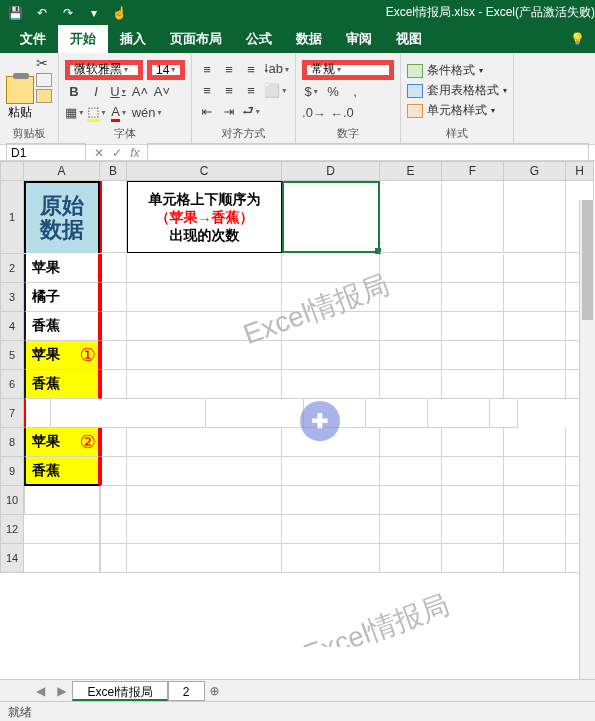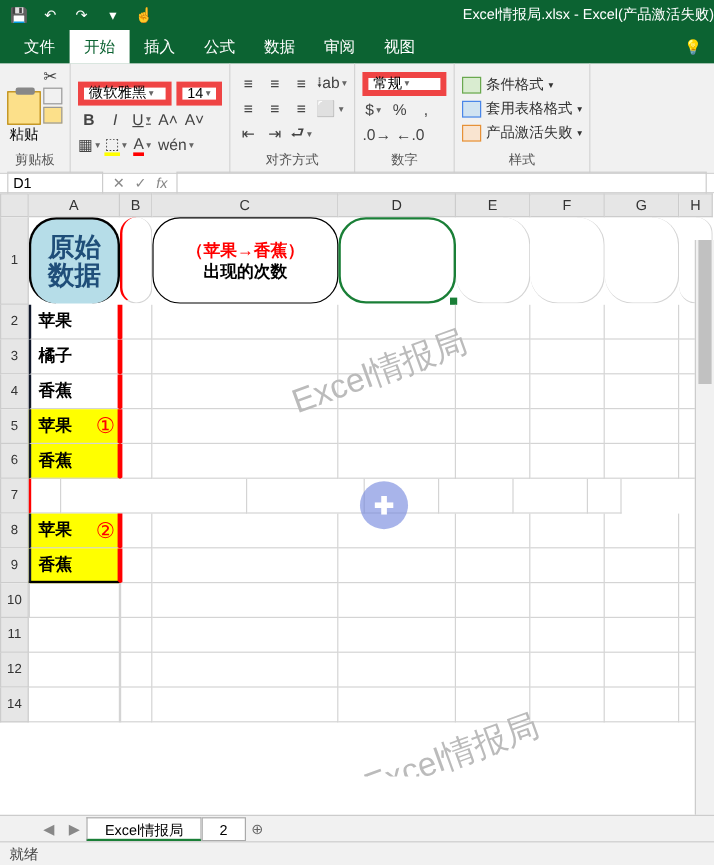--- a/index.html
+++ b/index.html
@@ -2,21 +2,21 @@
 <html><head>
 <meta charset="utf-8">
 <style>
 * { box-sizing: border-box; margin: 0; padding: 0; font-family: "Microsoft YaHei", sans-serif; }
 body { width: 595px; height: 721px; background: #fff; font-size: 12px; overflow: hidden; position: relative; }
 
 .qat { height: 25px; background: #0c6332; display: flex; align-items: center; padding-left: 8px; gap: 10px; color: #fff; }
 .qat .icon { width: 16px; height: 16px; display: inline-flex; align-items: center; justify-content: center; cursor: pointer; }
 .qat .title { flex: 1; text-align: right; font-size: 12px; }
 
-.ribbon-tabs { height: 28px; background: #0c6332; display: flex; align-items: stretch; color: #fff; padding-left: 8px; }
+.ribbon-tabs { height: 28px; background: #0c6332; display: flex; align-items: stretch; color: #fff; padding-left: 8px; font-weight: bold; }
 .ribbon-tabs .tab { padding: 0 12px; display: flex; align-items: center; font-size: 13px; cursor: pointer; }
 .ribbon-tabs .tab.active { background: #fff; color: #0c6332; }
 .ribbon-tabs .spacer { flex: 1; }
 .ribbon-tabs .bulb { padding: 0 10px; display:flex; align-items:center; }
 
 .ribbon { height: 92px; background: #f1f1f1; border-bottom: 1px solid #d4d4d4; display: flex; }
 .group { border-right: 1px solid #d4d4d4; padding: 2px 6px; display: flex; flex-direction: column; justify-content: space-between; }
 .group-label { text-align: center; font-size: 11px; color: #555; padding-bottom: 1px;}
 .group-body { flex:1; display:flex; flex-direction:column; justify-content:center; gap:3px; }
 .row { display: flex; align-items: center; gap: 4px; }
@@ -42,21 +42,21 @@
 .corner { width: 24px; border: 1px solid #ccc; background: #e6e6e6; }
 .ch { border: 1px solid #ccc; border-left:none; background: #e6e6e6; text-align: center; font-size: 12px; line-height: 18px; color: #333; }
 .ch.A { width: 76px; } .ch.B { width: 27px; } .ch.C { width: 155px; } .ch.D { width: 98px; }
 .ch.E, .ch.F, .ch.G { width: 62px; } .ch.H { width: 28px; }
 
 .rows { }
 .gr { display: flex; }
 .rh { width: 24px; border: 1px solid #ccc; border-top:none; background: #e6e6e6; text-align: center; font-size: 11px; line-height: 28px; color: #333; }
 .cell { border: 1px solid #d4d4d4; border-top:none; border-left:none; height: 29px; display:flex; align-items:center; justify-content:center; font-size: 14px; font-weight: bold; position:relative;}
 .cA { width:76px; } .cB { width:27px; border-left:2px solid red;} .cC { width:155px; } .cD { width:98px;} .cE,.cF,.cG{width:62px;} .cH{width:28px;}
-.r1 .rh { line-height: 72px; } .r1 .cell { height:72px;border-radius:23px; }
+.r1 .rh { line-height: 72px; } .r1 .cell { height:72px; }
 .hdr-orig { background:#b6dde8; color:#1f4e79; font-size:22px; border:2px solid #000; border-bottom:none; display:flex; flex-direction:column; line-height:1.1;}
 .data-a { border-left:2px solid #0f172a; border-right:2px solid red; justify-content:flex-start; padding-left:6px;}
 .data-a.bb { border-bottom:2px solid #000;}
 .yl { background: #ffff00; }
 .circ { position:absolute; right:2px; color:red; font-size:18px; font-weight:normal;}
 .c-box { border:1.5px solid #000; text-align:center; font-size:14px; line-height:1.3; flex-direction:column;}
 .c-box .l2{ color:red;}
 .sel-cell { border:2px solid #1a7f37 !important; }
 .fill-handle { position:absolute; right:-3px; bottom:-3px; width:6px; height:6px; background:#1a7f37;}
 
@@ -86,20 +86,21 @@
   <span class="icon">↷</span>
   <span class="icon">▾</span>
   <span class="icon">☝</span>
   <span class="title">Excel情报局.xlsx - Excel(产品激活失败)</span>
 </div>
 
 <div class="ribbon-tabs">
   <div class="tab">文件</div>
   <div class="tab active">开始</div>
   <div class="tab">插入</div>
+  <div class="tab">页面布局</div>
   <div class="tab">公式</div>
   <div class="tab">数据</div>
   <div class="tab">审阅</div>
   <div class="tab">视图</div>
   <div class="spacer"></div>
   <div class="bulb">💡</div>
 </div>
 
 <div class="ribbon">
   <div class="group" style="flex-direction:column;">
@@ -134,20 +135,21 @@
       <span class="btn-small dd">▦</span>
       <span class="btn-small dd">
             <span style="border-bottom:3px solid #ffff00;">⬚</span>
           </span>
       <span class="btn-small dd">
             <span style="border-bottom:3px solid red;">A</span>
           </span>
       <span class="btn-small dd">wén</span>
     </div>
     </div>
+    <div class="group-label">字体</div>
   </div>
 
   <div class="group">
     <div class="group-body">
     <div class="row">
       <span class="btn-small">≡</span>
       <span class="btn-small">≡</span>
       <span class="btn-small">≡</span>
       <span class="btn-small dd">⭭ab</span>
     </div>
@@ -162,21 +164,21 @@
       <span class="btn-small">⇥</span>
       <span class="btn-small dd">⮐</span>
     </div>
     </div>
     <div class="group-label">对齐方式</div>
   </div>
 
   <div class="group">
     <div class="group-body">
     <div class="row">
-          <div class="sel dd" style="width:70px;">常规</div>
+          <div class="sel dd" style="width:92px;">常规</div>
         </div>
     <div class="row">
       <span class="btn-small dd">$</span>
       <span class="btn-small">%</span>
       <span class="btn-small">,</span>
     </div>
     <div class="row">
       <span class="btn-small">.0→</span>
       <span class="btn-small">←.0</span>
     </div>
@@ -191,21 +193,21 @@
           <span>条件格式</span>
           <span style="font-size:8px;">▾</span>
         </div>
     <div class="cond-row">
           <div class="ci" style="background:#d0e3f1;border-color:#4a86e8;"></div>
           <span>套用表格格式</span>
           <span style="font-size:8px;">▾</span>
         </div>
     <div class="cond-row">
           <div class="ci" style="background:#f9e4d0;border-color:#e69138;"></div>
-          <span>产品激活失败</span>
+          <span>单元格样式</span>
           <span style="font-size:8px;">▾</span>
         </div>
     </div>
     <div class="group-label">样式</div>
   </div>
 </div>
 
 <div class="namebox-row">
   <div class="namebox">D1</div>
   <div class="fx-icons">
@@ -230,20 +232,21 @@
   </div>
   <div class="rows">
     <div class="gr r1">
       <div class="rh">1</div>
       <div class="cell cA hdr-orig">
           <span>原始</span>
           <span>数据</span>
         </div>
       <div class="cell cB"></div>
       <div class="cell cC c-box">
+          <span>单元格上下顺序为</span>
           <span class="l2">（苹果→香蕉）</span>
           <span>出现的次数</span>
         </div>
       <div class="cell cD sel-cell">
           <div class="fill-handle"></div>
         </div>
       <div class="cell cE"></div>
       <div class="cell cF"></div>
       <div class="cell cG"></div>
       <div class="cell cH"></div>
@@ -339,31 +342,20 @@
         <div class="cell cD"></div>
         <div class="cell cE"></div>
         <div class="cell cF"></div>
         <div class="cell cG"></div>
         <div class="cell cH"></div>
       </div>
 
     <div class="gr">
         <div class="rh">10</div>
         <div class="cell cA" style="border-left:1px solid #d4d4d4;"></div>
-        <div class="cell cB" style="border-left:1px solid #d4d4d4;"></div>
-        <div class="cell cC"></div>
-        <div class="cell cD"></div>
-        <div class="cell cE"></div>
-        <div class="cell cF"></div>
-        <div class="cell cG"></div>
-        <div class="cell cH"></div>
-      </div>
-    <div class="gr">
-        <div class="rh">11</div>
-        <div class="cell cA"></div>
         <div class="cell cB" style="border-left:1px solid #d4d4d4;"></div>
         <div class="cell cC"></div>
         <div class="cell cD"></div>
         <div class="cell cE"></div>
         <div class="cell cF"></div>
         <div class="cell cG"></div>
         <div class="cell cH"></div>
       </div>
     <div class="gr">
         <div class="rh">12</div>

